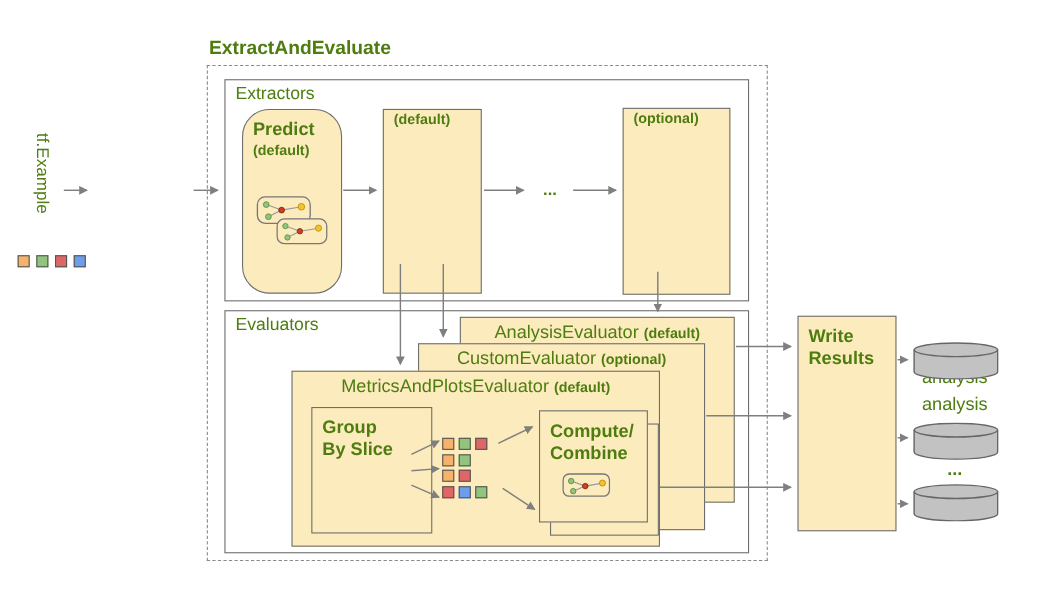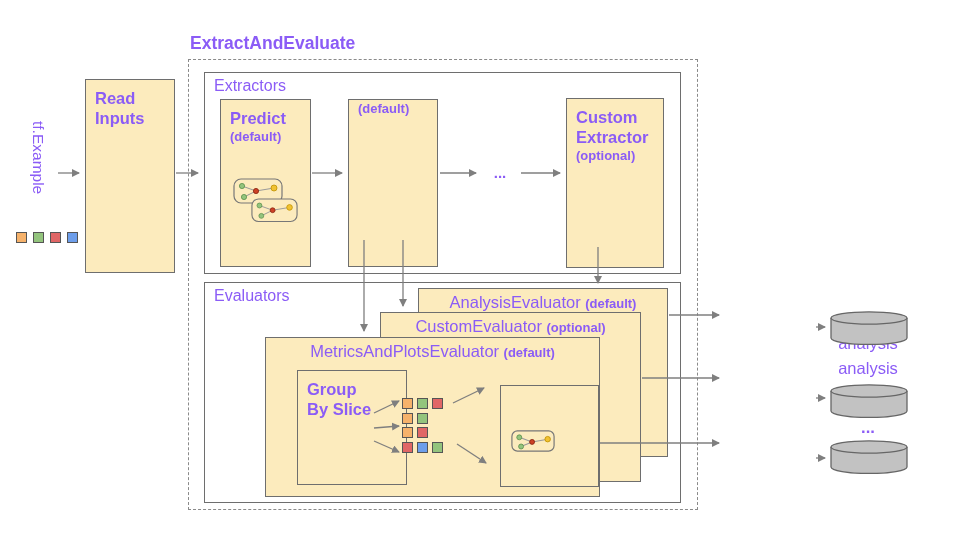--- a/index.html
+++ b/index.html
@@ -1,17 +1,17 @@
 <!DOCTYPE html>
 <html><head>
 <meta charset="utf-8">
 <style>
   html,body{margin:0;padding:0;background:#ffffff;}
   .canvas{position:relative;width:960px;height:540px;background:#ffffff;overflow:hidden;
-          font-family:"Liberation Sans","DejaVu Sans",sans-serif;color:#8b5cf6;}
+          font-family:"Liberation Sans","DejaVu Sans",sans-serif;color:#4d7c0f;}
   .abs{position:absolute;box-sizing:border-box;}
   .tanbox{background:#fcebbd;border:1.4px solid #6e6e6e;}
   .container-box{background:#ffffff;border:1.5px solid #6e6e6e;}
   .dashed-box{background:transparent;border:1.6px dashed #8a8a8a;}
   .diagram-title{font-size:17.5px;font-weight:bold;white-space:nowrap;}
   .section-label{font-size:16px;font-weight:normal;padding:4px 0 0 9px;}
   .box-title{font-size:16.5px;font-weight:bold;line-height:1.22;padding:8px 0 0 9px;white-space:pre-line;}
   .box-qualifier{font-size:13px;font-weight:bold;padding:1px 0 0 9px;}
   .stack-header{text-align:center;padding-top:4px;white-space:nowrap;}
   .stack-name{font-size:16.5px;font-weight:normal;}
@@ -41,26 +41,22 @@
   </div>
 
   <div class="abs vertical-label" style="left:47px;top:121px;">tf.Example</div>
   <div class="sq-row abs" id="input-squares" style="left:16px;top:232px;">
       <div class="sq" style="background: rgb(246, 178, 107);"></div>
       <div class="sq" style="background: rgb(147, 196, 125);"></div>
       <div class="sq" style="background: rgb(224, 102, 102);"></div>
       <div class="sq" style="background: rgb(109, 158, 235);"></div>
     </div>
 
-  <div class="abs tanbox" style="left:85px;top:79px;width:90px;height:194px;">
-    <div class="box-title">Read
-Inputs</div>
-  </div>
-
-  <div class="abs tanbox" style="left:220px;top:99px;width:91px;height:168px;">
+
+  <div class="abs tanbox" style="left:220px;top:99px;width:91px;height:168px;border-radius:25px;">
     <div class="box-title">Predict</div>
     <div class="box-qualifier">(default)</div>
   </div>
 
   <svg class="abs" style="left:232px;top:177px;" width="70" height="48" viewBox="0 0 70 48">
     <g>
       <rect x="2" y="2" width="48" height="24" rx="7" fill="#fcebbd" stroke="#777" stroke-width="1.2"></rect>
       <line x1="10" y1="9" x2="24" y2="14" stroke="#999" stroke-width="1"></line>
       <line x1="12" y1="20" x2="24" y2="14" stroke="#999" stroke-width="1"></line>
       <line x1="24" y1="14" x2="42" y2="11" stroke="#999" stroke-width="1"></line>
@@ -81,41 +77,39 @@
     </g>
   </svg>
 
   <div class="abs tanbox" style="left:348px;top:99px;width:90px;height:168px;">
     <div class="box-qualifier">(default)</div>
   </div>
 
   <div class="abs ellipsis" style="left:484px;top:164px;width:32px;">...</div>
 
   <div class="abs tanbox" style="left:566px;top:98px;width:98px;height:170px;">
-    <div class="box-title">Custom
-Extractor</div>
     <div class="box-qualifier">(optional)</div>
   </div>
 
   <div class="abs tanbox stack-header" style="left:418px;top:288px;width:250px;height:169px;">
     <span class="stack-name">AnalysisEvaluator</span>
     <span class="stack-qualifier">(default)</span>
   </div>
 
   <div class="abs tanbox stack-header" style="left:380px;top:312px;width:261px;height:170px;">
     <span class="stack-name">CustomEvaluator</span>
     <span class="stack-qualifier">(optional)</span>
   </div>
 
   <div class="abs tanbox stack-header" style="left:265px;top:337px;width:335px;height:160px;">
     <span class="stack-name">MetricsAndPlotsEvaluator</span>
     <span class="stack-qualifier">(default)</span>
   </div>
 
-  <div class="abs tanbox" style="left:283px;top:370px;width:110px;height:115px;margin-left:14px;">
+  <div class="abs tanbox" style="left:283px;top:370px;width:110px;height:115px;">
     <div class="box-title">Group
 By Slice</div>
   </div>
 
   <div class="abs" id="slice-grid" style="left:402px;top:398px;">
       <div class="grid-row">
         <div class="sq" style="background: rgb(246, 178, 107);"></div>
         <div class="sq" style="background: rgb(147, 196, 125);"></div>
         <div class="sq" style="background: rgb(224, 102, 102);"></div>
       </div>
@@ -128,32 +122,40 @@
         <div class="sq" style="background: rgb(224, 102, 102);"></div>
       </div>
       <div class="grid-row">
         <div class="sq" style="background: rgb(224, 102, 102);"></div>
         <div class="sq" style="background: rgb(109, 158, 235);"></div>
         <div class="sq" style="background: rgb(147, 196, 125);"></div>
       </div>
     </div>
 
   <div class="abs tanbox" style="left:500px;top:385px;width:99px;height:102px;"></div>
+  <div class="abs tanbox" style="left:490px;top:373px;width:99px;height:102px;">
+    <div class="box-title">Compute/
+Combine</div>
+  </div>
 
   <svg class="abs" style="left:511px;top:430px;" width="44" height="22" viewBox="0 0 48 24">
     <rect x="1" y="1" width="46" height="22" rx="6" fill="#fcebbd" stroke="#777" stroke-width="1.3"></rect>
     <line x1="9" y1="8" x2="23" y2="13" stroke="#999" stroke-width="1.1"></line>
     <line x1="11" y1="18" x2="23" y2="13" stroke="#999" stroke-width="1.1"></line>
     <line x1="23" y1="13" x2="40" y2="10" stroke="#999" stroke-width="1.1"></line>
     <circle cx="9" cy="8" r="2.7" fill="#93c47d" stroke="#5b8f4a" stroke-width="0.9"></circle>
     <circle cx="11" cy="18" r="2.7" fill="#93c47d" stroke="#5b8f4a" stroke-width="0.9"></circle>
     <circle cx="23" cy="13" r="2.7" fill="#cc4125" stroke="#85200c" stroke-width="0.9"></circle>
     <circle cx="40" cy="10" r="3" fill="#f1c232" stroke="#bf9000" stroke-width="0.9"></circle>
   </svg>
 
+  <div class="abs tanbox" style="left:725px;top:287px;width:90px;height:196px;">
+    <div class="box-title">Write
+Results</div>
+  </div>
 
   <div class="abs db-label" style="left:828px;top:286px;width:80px;margin-top:48px;">analysis</div>
   <svg class="abs" style="left:830px;top:311px;" width="78" height="34" viewBox="0 0 78 34">
     <path d="M1 7 v20 a38 6.5 0 0 0 76 0 v-20" fill="#c2c2c2" stroke="#666" stroke-width="1.3"></path>
     <ellipse cx="39" cy="7" rx="38" ry="6.2" fill="#c2c2c2" stroke="#666" stroke-width="1.3"></ellipse>
   </svg>
 
   <div class="abs db-label" style="left:828px;top:359px;width:80px;">analysis</div>
   <svg class="abs" style="left:830px;top:384px;" width="78" height="34" viewBox="0 0 78 34">
     <path d="M1 7 v20 a38 6.5 0 0 0 76 0 v-20" fill="#c2c2c2" stroke="#666" stroke-width="1.3"></path>

